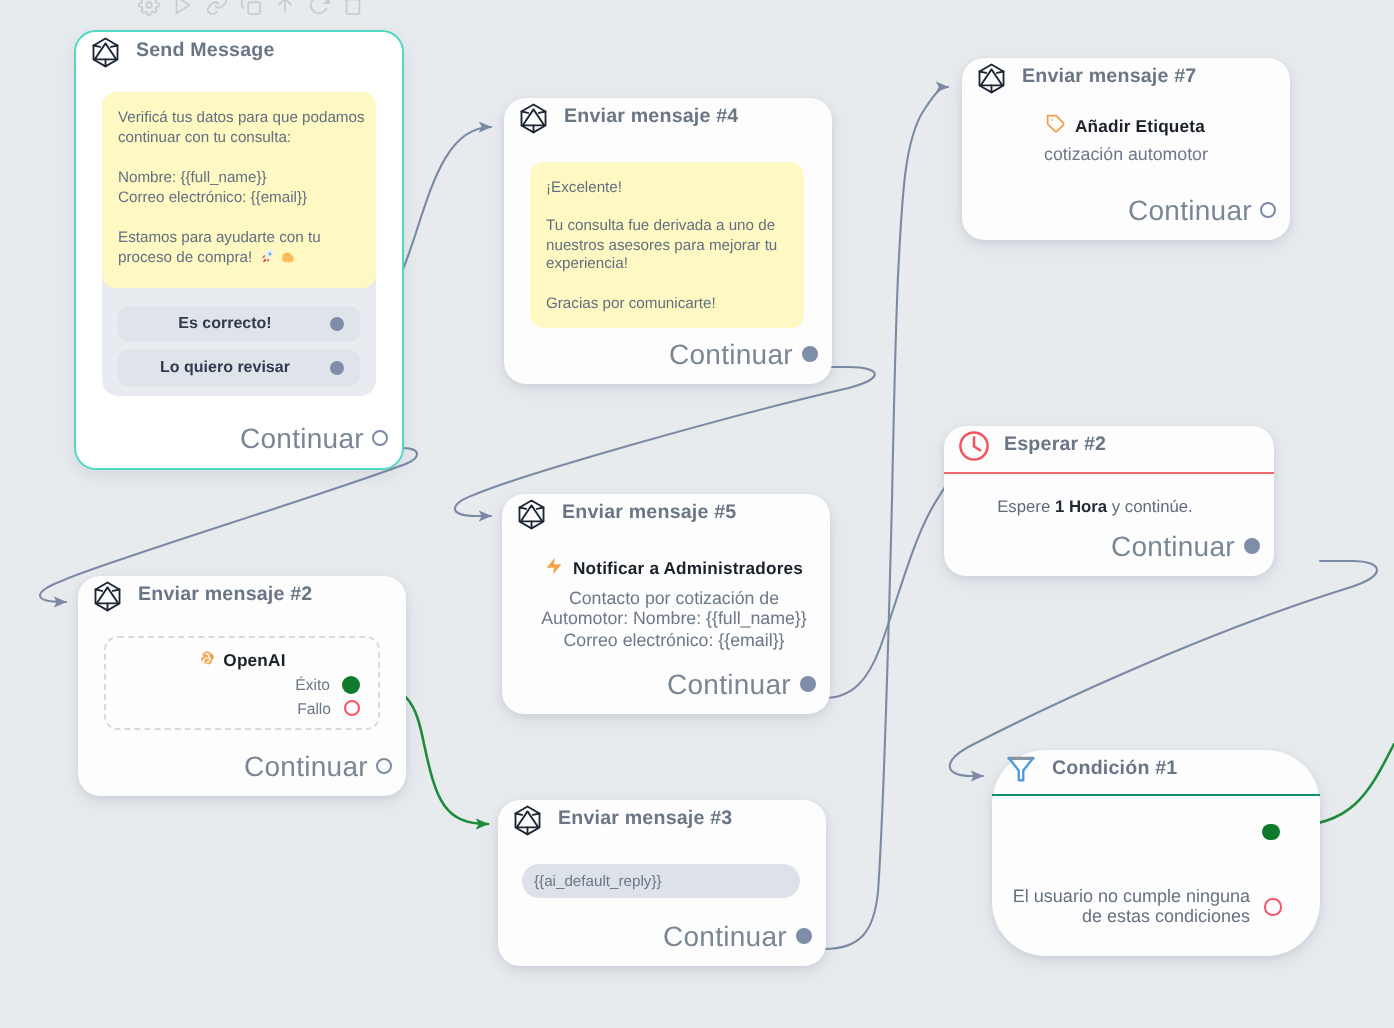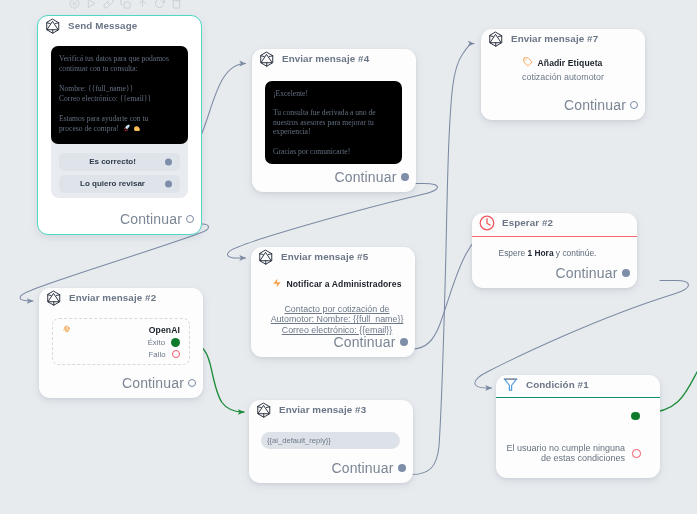--- a/index.html
+++ b/index.html
@@ -29,42 +29,42 @@
   .cont-row{display:flex;align-items:center;justify-content:flex-end;
             padding:0 9px 7px 9px;gap:5px;}
   .cont-lbl{font-size:14px;color:#7b8694;letter-spacing:.15px;}
   .dot{width:8px;height:8px;border-radius:50%;flex:0 0 auto;}
   .dot.fill-slate{background:#7e8da8;width:8.5px;height:8.5px;}
   .dot.ring-slate{width:8px;height:8px;border:1.2px solid #7b8aa3;background:transparent;box-sizing:border-box;}
   .dot.fill-green{background:#0f7a2b;width:9px;height:9px;}
   .dot.ring-red{width:8.5px;height:8.5px;border:1.3px solid #f4566a;background:transparent;box-sizing:border-box;}
 
   
-  .msg{background:#000000;border-radius:7px;padding:7px 8px;font-size:7.6px;
-       line-height:9.7px;color:#636f80;font-family:Liberation Serif, serif;}
+  .msg{background:#fef9c3;border-radius:7px;padding:7px 8px;font-size:7.6px;
+       line-height:9.7px;color:#636f80;}
   .msg > div{white-space:nowrap;height:9.7px;}
   .msg.lh10{line-height:10px;}
   .msg.lh10 > div{height:10px;}
   .msg2{background:#dde2e8;border-radius:9px;padding:0 6px;font-size:7.6px;
         color:#6c7888;height:17.4px;line-height:17.4px;box-sizing:border-box;}
   
   .btnstack{padding:6px 0 0 0;}
   .flowbtn{background:#dfe4ea;border-radius:5px;height:18px;display:flex;
            align-items:center;justify-content:center;position:relative;
            font-size:8px;font-weight:bold;color:#2f3a4c;margin-bottom:4px;
            padding-right:14px;}
   .flowbtn .bdot{position:absolute;right:8px;top:50%;transform:translateY(-50%);
            width:7px;height:7px;border-radius:50%;background:#7e8da8;}
   .msgwrap{background:#e8ecf0;border-radius:8px;padding:0;}
   .emo{display:inline-block;vertical-align:-1px;margin-left:2px;}
 
   
   .subblock{border:1px dashed #d3dae1;border-radius:7px;padding:6px 9px 6px 9px;
             box-sizing:border-box;height:47px;}
-  .sb-title{display:flex;align-items:center;justify-content:space-between;gap:4px;
+  .sb-title{display:flex;align-items:center;justify-content:center;gap:4px;
             font-size:8.6px;font-weight:bold;color:#1b2129;letter-spacing:.1px;}
   .sb-row{display:flex;align-items:center;justify-content:flex-end;gap:6px;
           font-size:7.8px;color:#6c7887;margin-top:2.5px;}
 
   .center-title{display:flex;align-items:center;justify-content:center;gap:4px;
             font-size:8.6px;font-weight:bold;color:#1b2129;letter-spacing:.1px;}
   .center-sub{text-align:center;font-size:8.9px;line-height:10.4px;color:#6c7887;}
   .wait-text{text-align:center;font-size:8.4px;color:#5f6b7a;}
   .wait-text b{color:#242b36;}
   .cond-row{display:flex;align-items:center;justify-content:flex-end;gap:8px;}
@@ -334,21 +334,21 @@
     </div>
     <div class="nbody" style="padding:9px 3px 0 11px;">
       <div class="center-title">
         <span class="aicon">
           <svg viewBox="0 0 24 24" width="10" height="10" fill="#f5a04a" stroke="none">
             <polygon points="13 2 3 14 12 14 11 22 21 10 12 10 13 2"></polygon>
           </svg>
         </span>
         <span>Notificar a Administradores</span>
       </div>
-      <div class="center-sub" style="margin-top:14px;white-space:pre-line;text-decoration:underline;">Contacto por cotización de
+      <div class="center-sub" style="margin-top:4px;white-space:pre-line;">Contacto por cotización de
 Automotor: Nombre: {{full_name}}
 Correo electrónico: {{email}}</div>
     </div>
     <div class="cont-row" style="position:absolute;right:0;bottom:0;padding:0 7px 7px 0;gap:4px;">
       <span class="cont-lbl">Continuar</span>
       <span class="dot fill-slate"></span>
     </div>
   </div>
 
   <div class="node" style="left:249px;top:400px;width:164px;height:83px;">
@@ -362,21 +362,21 @@
     </div>
     <div class="nbody" style="padding:0;position:absolute;left:12px;top:31.5px;width:139px;">
       <div class="msg2">{{ai_default_reply}}</div>
     </div>
     <div class="cont-row" style="position:absolute;right:0;bottom:0;padding:0 7px 7px 0;gap:4px;">
       <span class="cont-lbl">Continuar</span>
       <span class="dot fill-slate"></span>
     </div>
   </div>
 
-  <div class="node" style="left:496px;top:375px;width:164px;height:103px;">
+  <div class="node" style="left:496px;top:375px;width:164px;height:103px;border-radius:27px;">
     <div class="nhead">
       <span class="hicon" style="width:15px;height:15px;flex:0 0 15px;margin-right:8px;">
         <svg viewBox="0 0 24 24" fill="none" stroke-linecap="round" stroke-linejoin="round">
           <path d="M2.4 3.4 L21.6 3.4" stroke="#8a93a3" stroke-width="2.6"></path>
           <path d="M2.4 3.4 L10.2 13.2 L10.2 21 L13.8 21 L13.8 13.2 L21.6 3.4" stroke="#4e9bdd" stroke-width="1.9"></path>
         </svg>
       </span>
       <span class="ntitle">Condición #1</span>
     </div>
     <div class="divider" style="background:#0e8f72;"></div>

